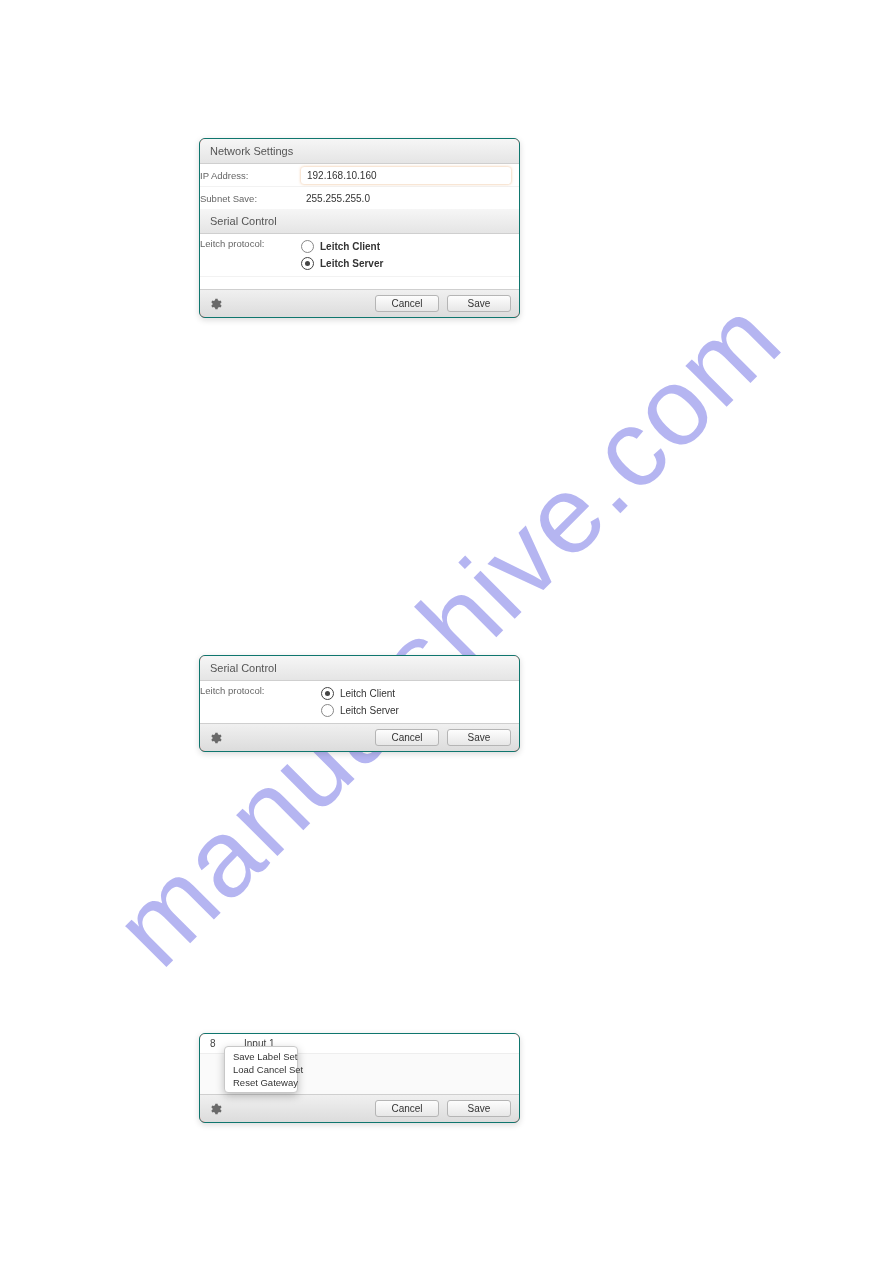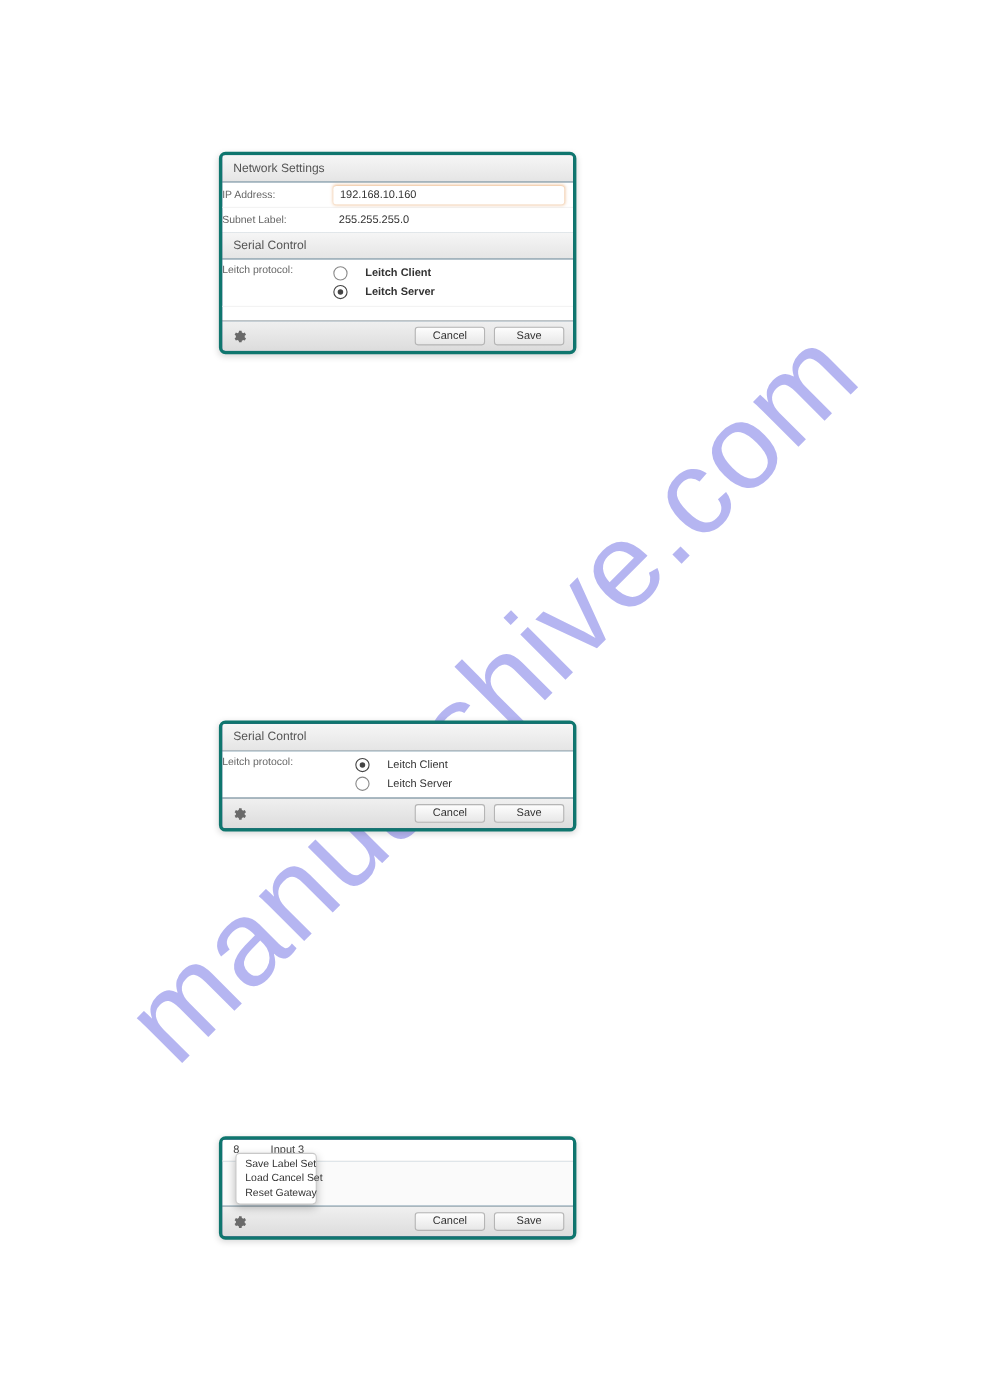--- a/index.html
+++ b/index.html
@@ -24,24 +24,24 @@
     letter-spacing: 2px;
     white-space: nowrap;
     font-weight: 400;
     z-index: 0;
     pointer-events: none;
   }
 
   .panel {
     position: absolute;
     width: 319px;
-    border: 3px solid #0f766e;
+    border: 1px solid #0f766e;
     border-radius: 6px;
     box-shadow: 0 2px 6px rgba(0,0,0,0.15);
-    background: #0c4a6e;
+    background: #ef4444;
     overflow: hidden;
     z-index: 1;
   }
 
   .panel-top    { left: 199px; top: 138px; }
   .panel-middle { left: 199px; top: 655px; }
   .panel-bottom { left: 199px; top: 1033px; }
 
   .section-header {
     background: linear-gradient(#f6f6f6, #e5e5e5);
@@ -97,21 +97,21 @@
   .value-col .plain {
     font-size: 10px;
     color: #333;
     padding-left: 5px;
     text-align: right;
   }
 
   .radio-row {
     display: flex;
     align-items: center;
-    gap: 16px;
+    gap: 6px;
     padding: 2px 0;
   }
 
   .radio {
     width: 11px;
     height: 11px;
     border-radius: 50%;
     border: 1px solid #888;
     background: #fff;
     display: inline-flex;
@@ -180,21 +180,21 @@
   .input-row .inp { flex: 1; }
 
   .label-body {
     background: #fafafa;
     height: 40px;
     position: relative;
   }
 
   .popup-menu {
     position: absolute;
-    left: 12px;
+    left: 24px;
     top: -8px;
     background: #fff;
     border: 1px solid #c8c8c8;
     border-radius: 4px;
     box-shadow: 0 3px 8px rgba(0,0,0,0.25);
     padding: 3px 0;
     font-size: 9.5px;
     color: #333;
     width: 72px;
     z-index: 5;
@@ -218,21 +218,21 @@
   <div class="section-header">Network Settings</div>
 
   <div class="form-body">
     <div class="row row-highlight">
       <div class="label-col">IP Address:</div>
       <div class="value-col">
         <input class="text" type="text" value="192.168.10.160" style="">
       </div>
     </div>
     <div class="row">
-      <div class="label-col">Subnet Label:</div>
+      <div class="label-col">Subnet Save:</div>
       <div class="value-col"><span class="plain">255.255.255.0</span></div>
     </div>
   </div>
 
   <div class="section-header">Serial Control</div>
 
   <div class="form-body">
     <div class="row" style="height:auto;">
       <div class="label-col" style="align-self:flex-start;padding-top:4px;">Leitch protocol:</div>
       <div class="value-col radio-group">
@@ -286,21 +286,21 @@
     <div class="spacer"></div>
     <div class="btn">Cancel</div>
     <div class="btn">Save</div>
   </div>
 </div>
 
 <div class="panel panel-bottom">
 
   <div class="input-row">
     <span class="idx">8</span>
-    <span class="inp">Input 3</span>
+    <span class="inp">Input 1</span>
   </div>
 
   <div class="label-body">
     <div class="popup-menu">
       <div class="item">Save Label Set</div>
       <div class="item">Load Cancel Set</div>
       <div class="item">Reset Gateway</div>
     </div>
   </div>
 

